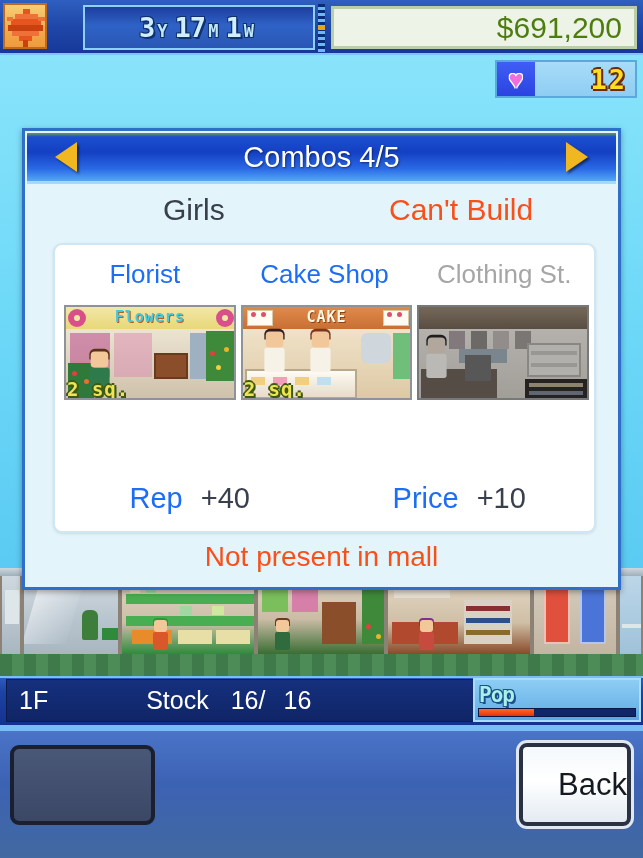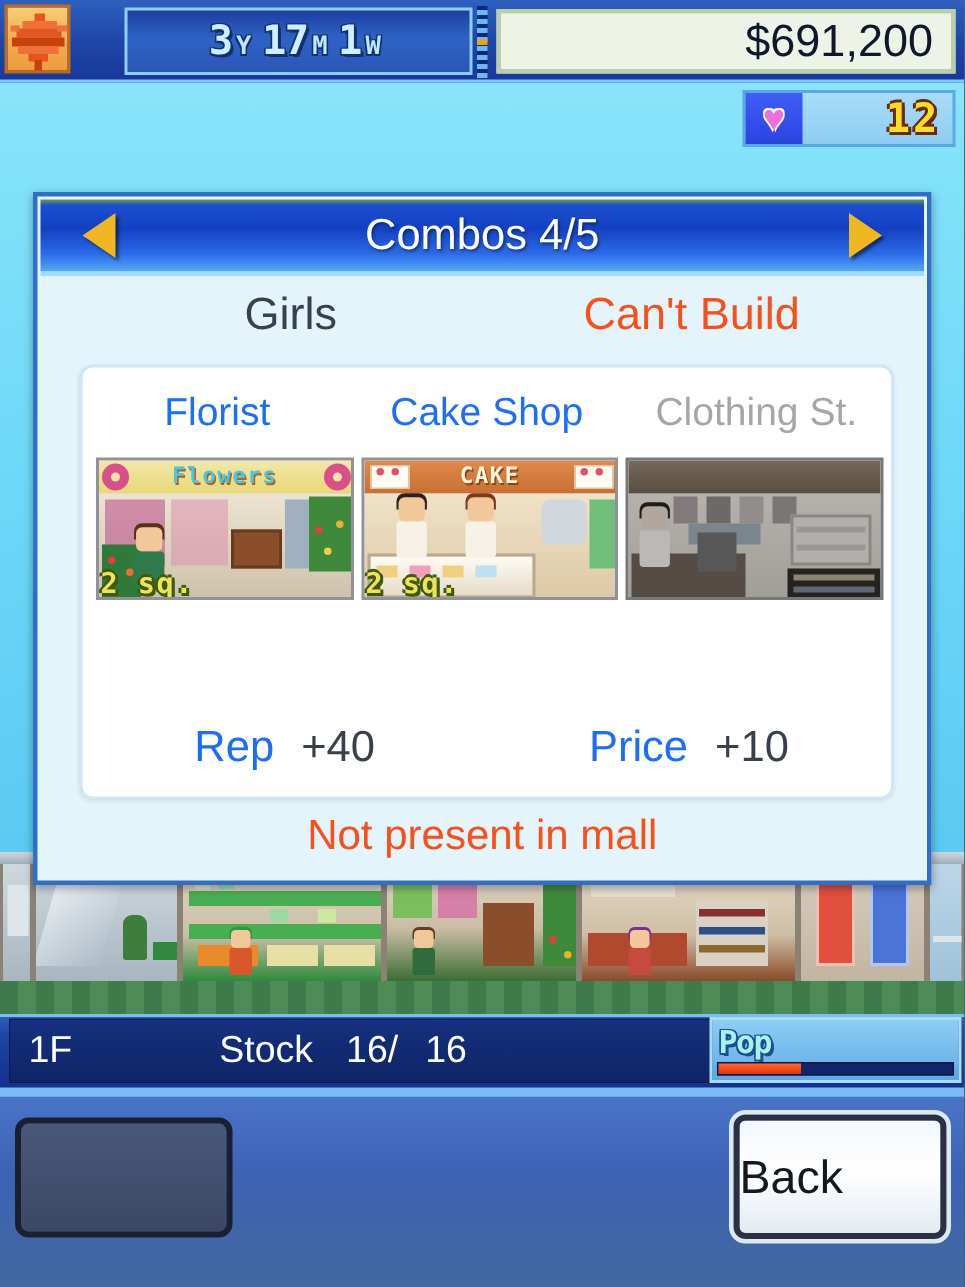--- a/index.html
+++ b/index.html
@@ -91,21 +91,21 @@
     background: #eef3e7;
     border: 3px solid #b9cfa8;
     box-sizing: border-box;
     display: flex;
     align-items: center;
     justify-content: flex-end;
     padding-right: 12px;
   }
   #money-plate .txt {
     font-size: 30px;
-    color: #0f172a;
+    color: #4d7c0f;
     letter-spacing: 0px;
   }
 
   
   #heart-bar {
     position: absolute;
     right: 6px; top: 60px;
     width: 142px; height: 38px;
     background: linear-gradient(180deg, #a8dcf8 0%, #8ecdf3 100%);
     border: 2px solid #5aa8e0;
@@ -412,29 +412,29 @@
     left: 10px; top: 14px;
     width: 145px; height: 80px;
     background: linear-gradient(180deg, #4a5878 0%, #3b4765 100%);
     border: 4px solid #1b2030;
     border-radius: 9px;
     box-sizing: border-box;
   }
   #back-button {
     position: absolute;
     right: 12px; top: 12px;
-    width: 142px; height: 83px;
+    width: 112px; height: 83px;
     background: linear-gradient(180deg, #f4f8fb 0%, #ffffff 45%, #e3ebf2 100%);
     border: 4px solid #2b3140;
     border-radius: 8px;
     box-sizing: border-box;
     outline: 3px solid #dfe8f0;
     display: flex;
     align-items: center;
-    justify-content: flex-start;
+    justify-content: flex-end;
     cursor: pointer;
   }
   #back-button .lbl {
     font-size: 31px;
     color: #141820;
   }
 </style>
 </head>
 <body>
 

